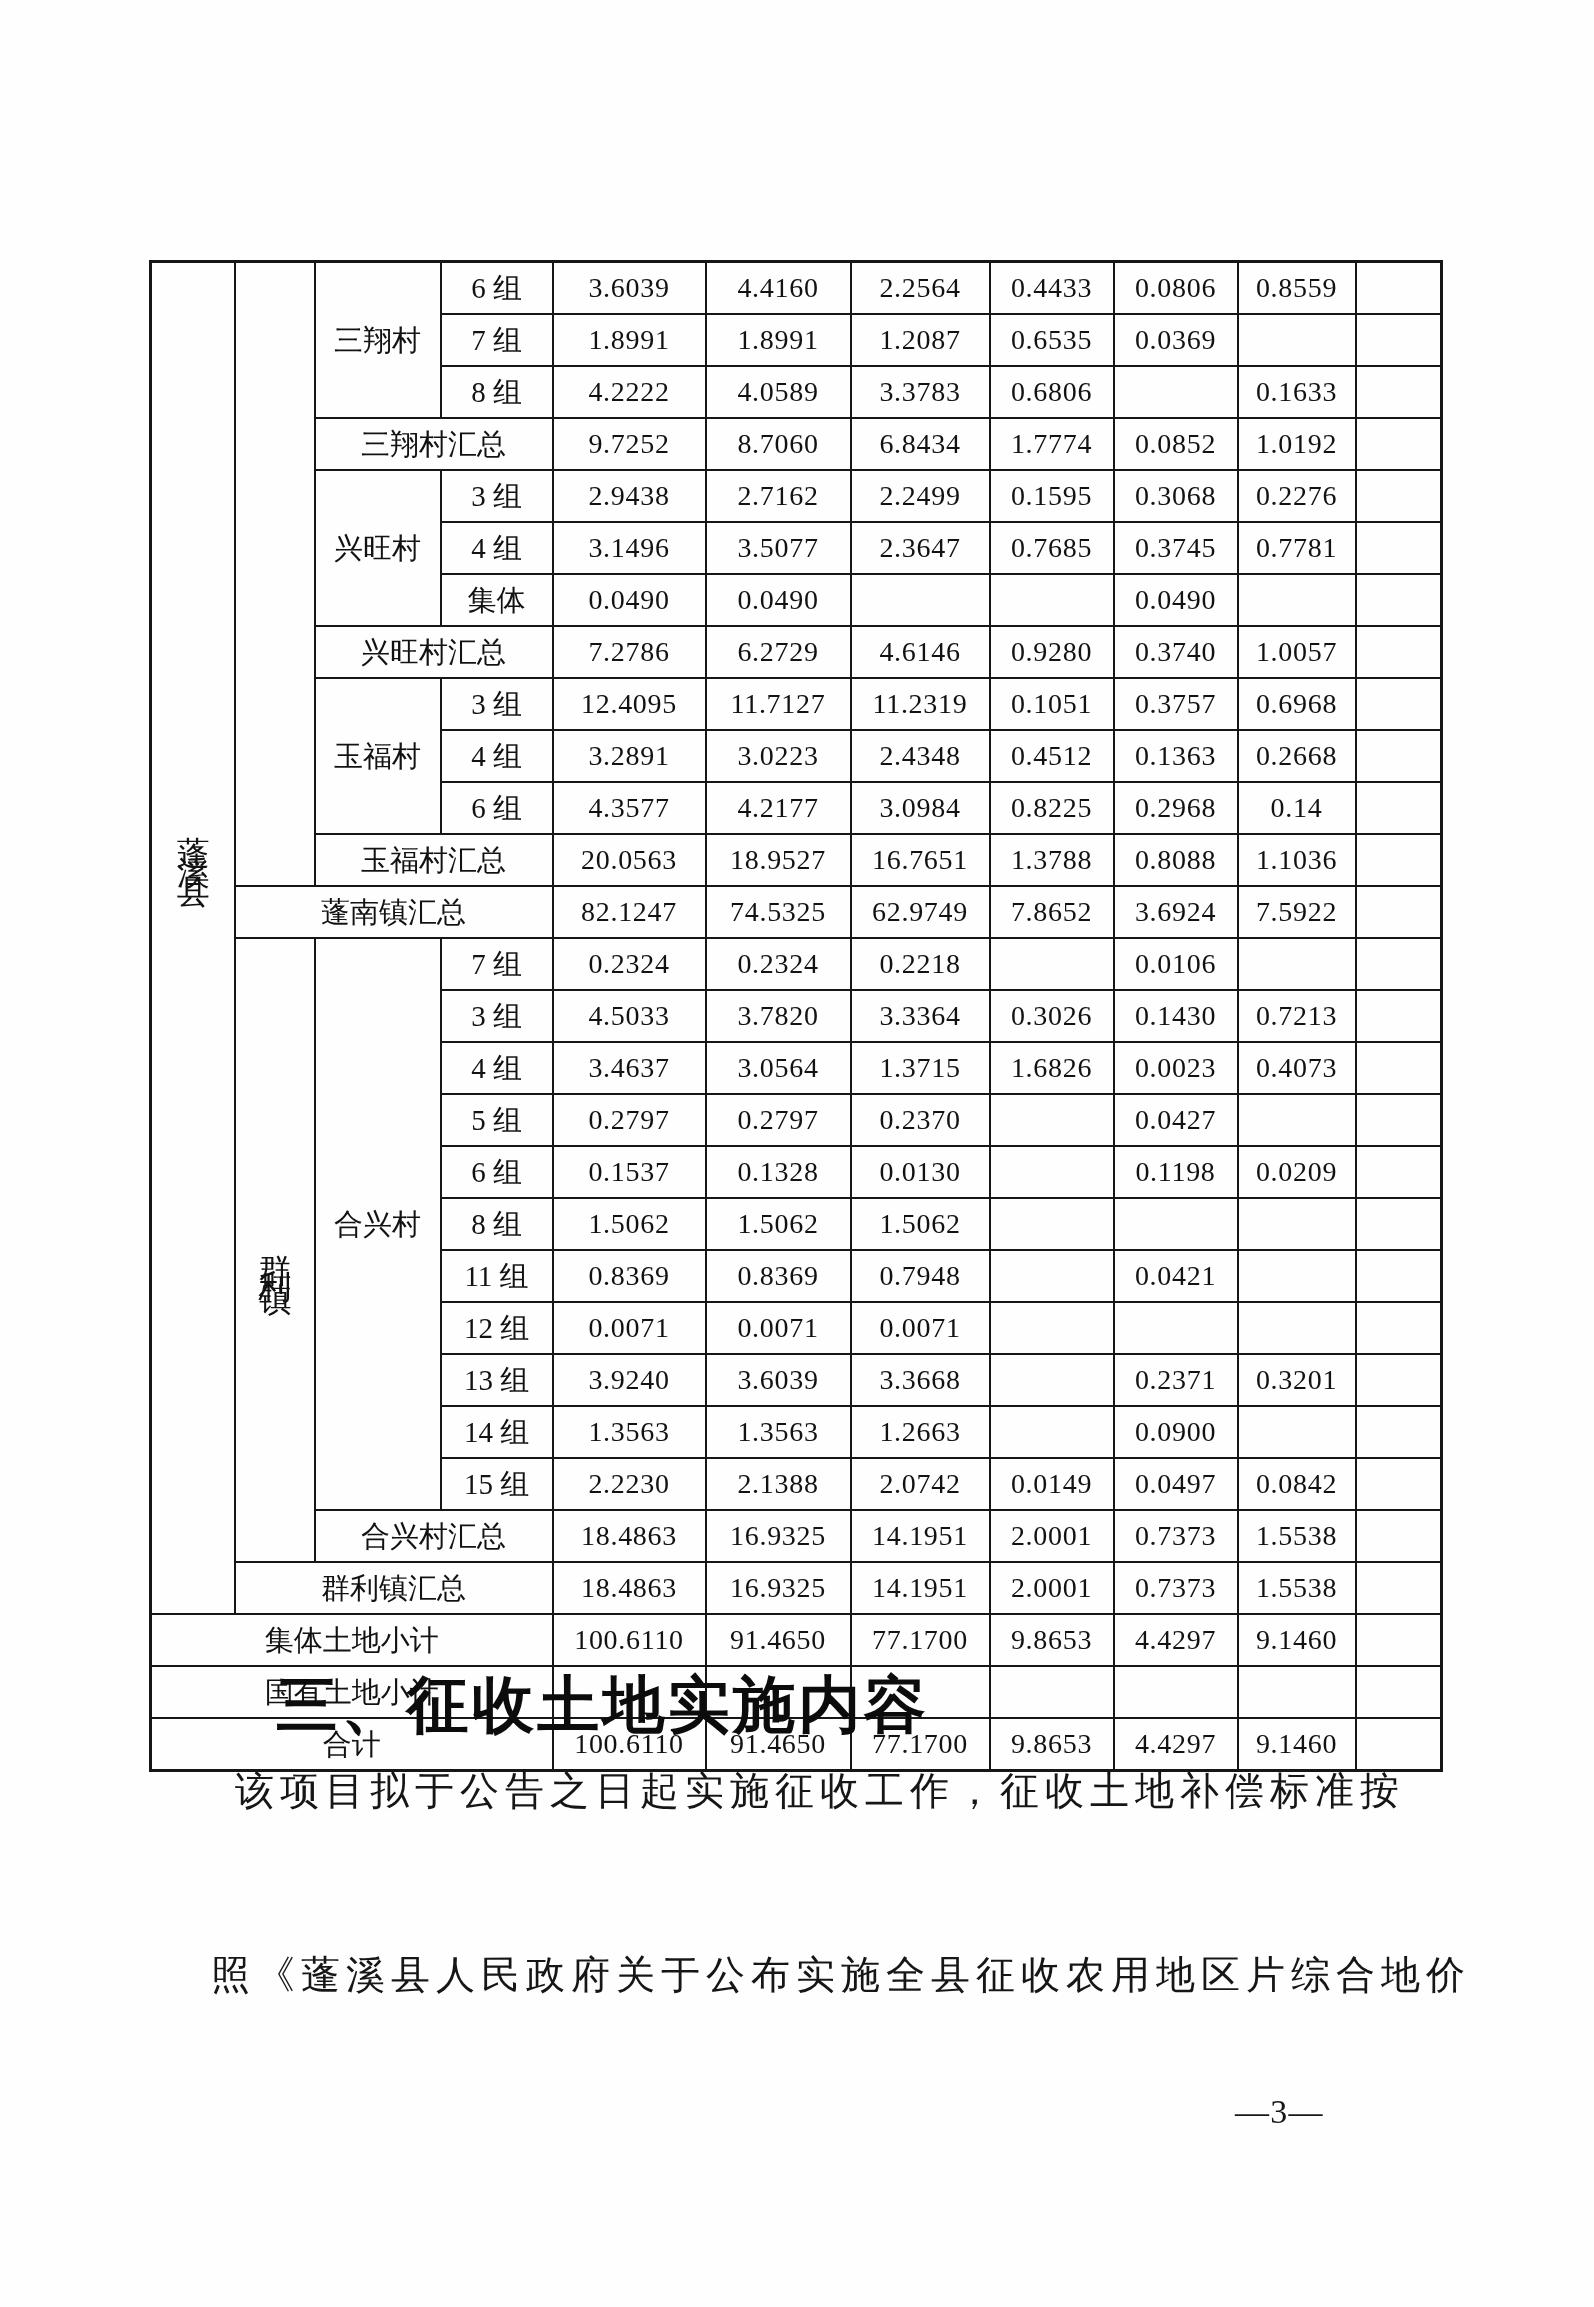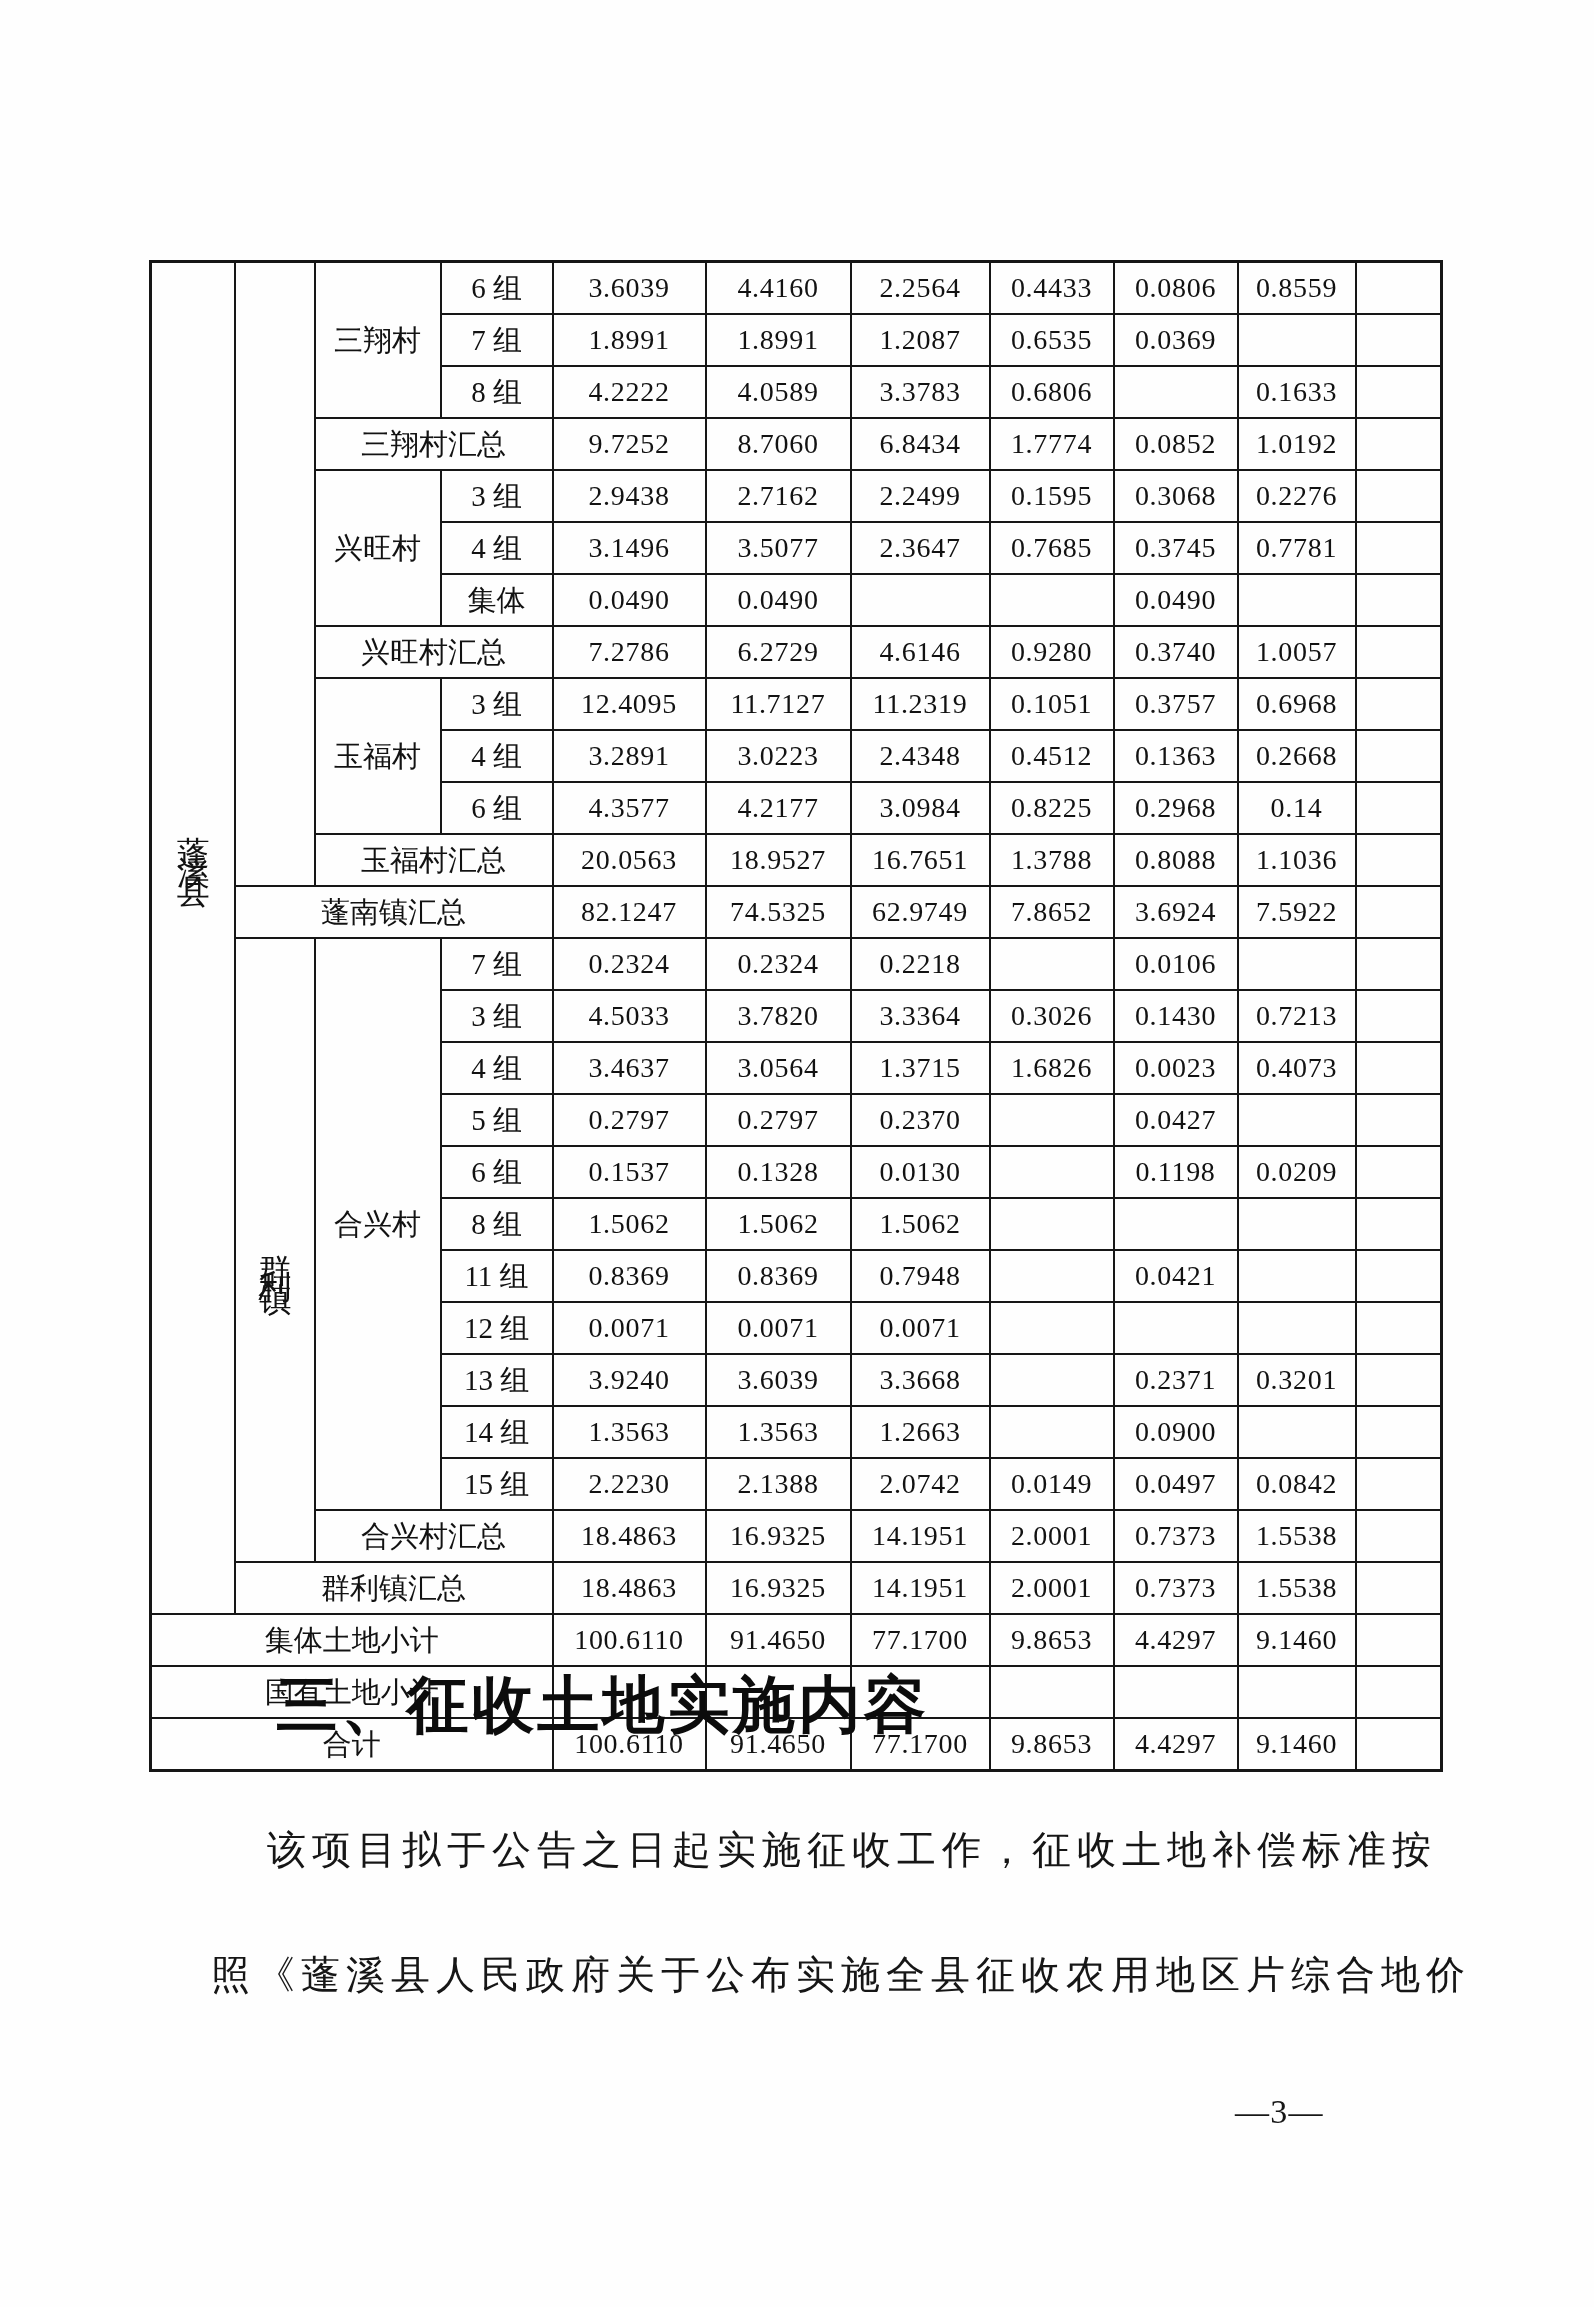--- a/index.html
+++ b/index.html
@@ -29,21 +29,21 @@
   
   .heading{
     position:absolute;left:276px;top:1663px;
     font-family:"Liberation Sans","DejaVu Sans",sans-serif;
     font-weight:900;font-size:62px;letter-spacing:3.3px;color:#0c0c0c;
   }
   .bodyline{
     position:absolute;font-size:39px;letter-spacing:6px;color:#161616;
     white-space:nowrap;
   }
-  #para-line-1{left:235px;top:1823px;margin-left:32px;}
+  #para-line-1{left:235px;top:1764px;}
   #para-line-2{left:170px;top:1948px;margin-left:41px;}
   .pageno{
     position:absolute;left:1235px;top:2093px;
     font-size:34px;letter-spacing:1.3px;color:#161616;
   }
 </style>
 </head>
 <body>
 
 <div id="page">

